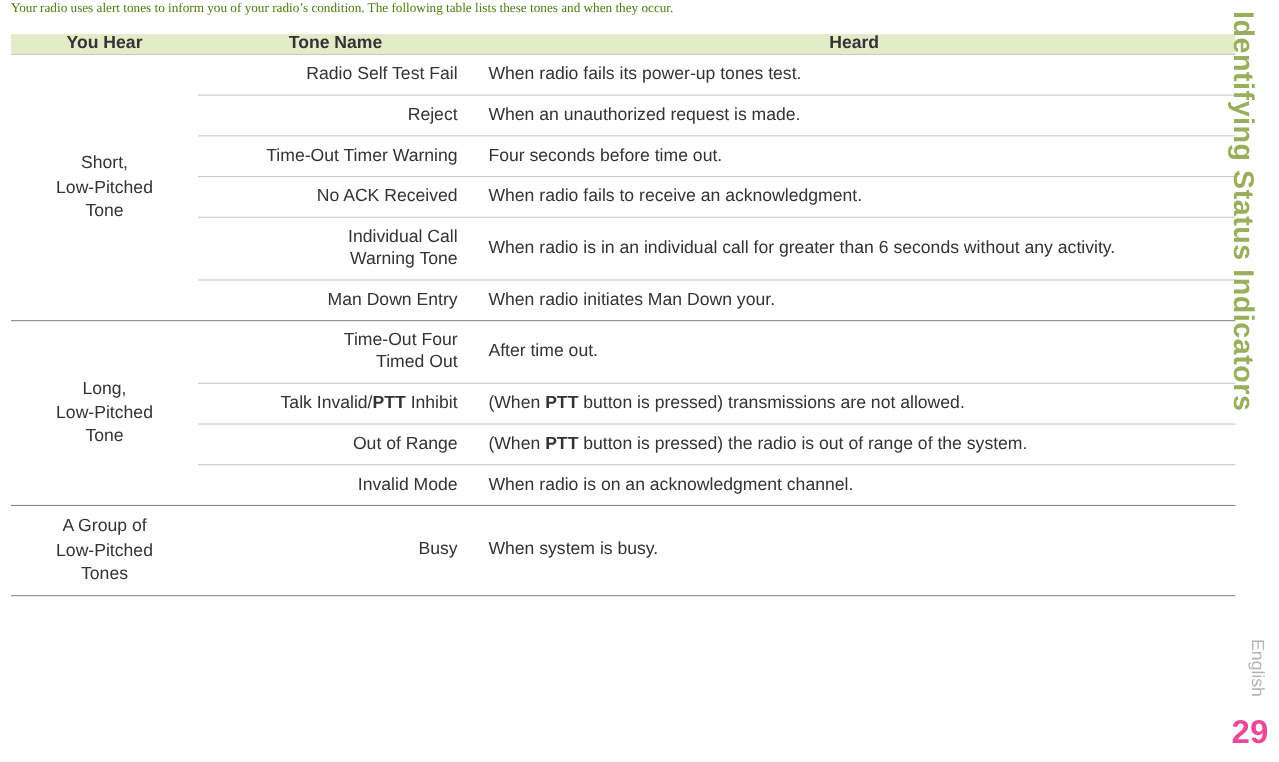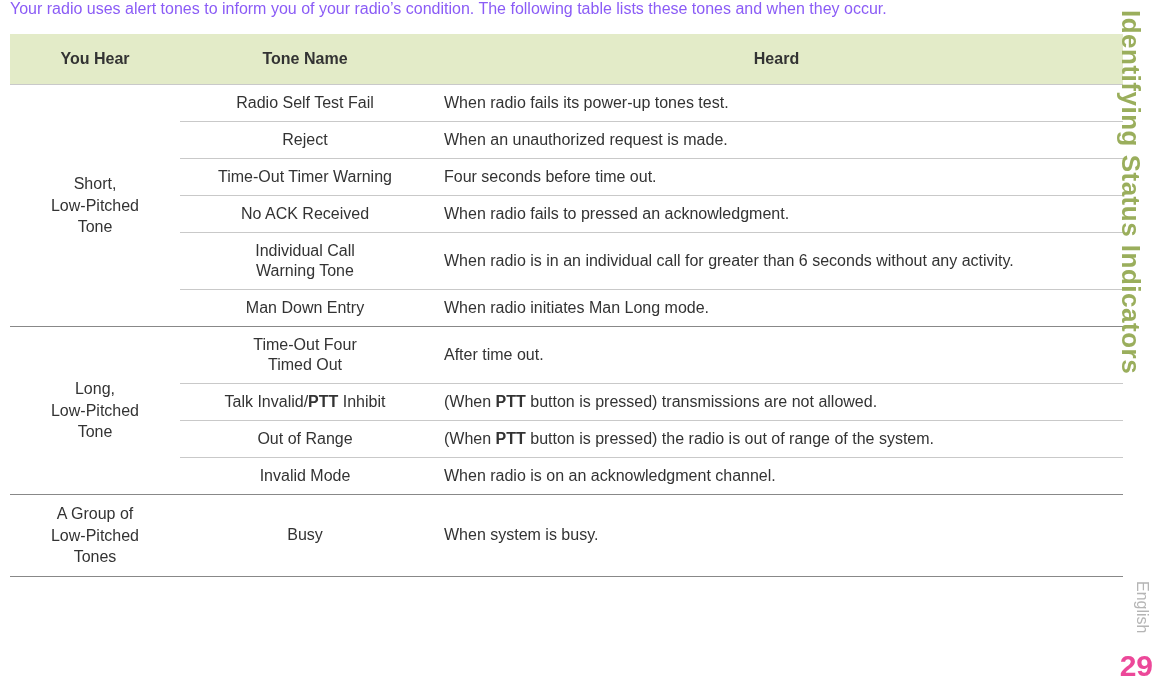--- a/index.html
+++ b/index.html
@@ -1,30 +1,30 @@
 <!DOCTYPE html>
 <html><head>
 <meta charset="utf-8">
 <style>
   * { box-sizing: border-box; margin: 0; padding: 0; }
   html, body { width: 1163px; height: 693px; font-family: Arial, Helvetica, sans-serif; background: #fff; color: #333; }
   .page { position: relative; width: 1163px; height: 693px; padding: 0 40px 0 10px; }
   .bullet-sq { display:inline-block; width:13px; height:13px; background:#6b8e23; vertical-align:middle; margin-right:10px; }
   .section-title { color:#003366; font-weight:bold; font-size:20px; vertical-align:middle; }
   .rule { height:3px; background:#4a6a8a; width:520px; margin-top:6px; margin-bottom:22px; }
-  .intro { font-size:16px; color:#8b5cf6; margin-bottom:16px; }
+  .intro { font-size:12px; color:#4d7c0f; margin-bottom:16px;font-family:Liberation Serif, serif; }
   table { border-collapse:collapse; width:1113px; table-layout:fixed; }
   col.c1 { width:170px; }
   col.c2 { width:250px; }
   col.c3 { width:693px; }
-  th { background:#e3ebc8; font-weight:bold; font-size:16px; padding:16px 14px; text-align:center; border-bottom:1px solid #c9c9c9;margin-left:37px; }
+  th { background:#e3ebc8; font-weight:bold; font-size:16px; padding:0 14px; text-align:center; border-bottom:1px solid #c9c9c9;margin-left:37px; }
   td { font-size:16px; padding:8px 14px; border-bottom:1px solid #c9c9c9; vertical-align:middle; }
   .rowgroup-sep td, .rowgroup-sep th { border-bottom:1.5px solid #888; }
   td.yh { font-weight:normal; text-align:center; line-height:1.35; }
-  td.tn { text-align:center; line-height:1.25; }
+  td.tn { text-align:right; line-height:1.25; }
   td.hd { text-align:left; }
   .sidebar { position:absolute; right:8px; top:10px; width:40px; height:660px; }
   .side-text { writing-mode: vertical-rl; text-orientation: mixed; color:#9aae5c; font-size:26px; font-weight:bold; letter-spacing:.5px; }
   .page-num { position:absolute; right:10px; bottom:10px; color:#ec4899; font-size:30px; font-weight:bold; }
   .english2 { position:absolute; right:12px; bottom:60px; writing-mode:vertical-rl; color:#b5b5b5; font-size:16px; }
   b { font-weight:bold; }
 </style>
 </head>
 <body>
 
@@ -60,32 +60,32 @@
       <tr>
         <td class="tn">Reject</td>
         <td class="hd">When an unauthorized request is made.</td>
       </tr>
       <tr>
         <td class="tn">Time-Out Timer Warning</td>
         <td class="hd">Four seconds before time out.</td>
       </tr>
       <tr>
         <td class="tn">No ACK Received</td>
-        <td class="hd">When radio fails to pressed an acknowledgment.</td>
+        <td class="hd">When radio fails to receive an acknowledgment.</td>
       </tr>
       <tr>
         <td class="tn">
           <span>Individual Call</span><br>
           <span>Warning Tone</span>
         </td>
         <td class="hd">When radio is in an individual call for greater than 6 seconds without any activity.</td>
       </tr>
       <tr class="rowgroup-sep">
         <td class="tn">Man Down Entry</td>
-        <td class="hd">When radio initiates Man Long mode.</td>
+        <td class="hd">When radio initiates Man Down your.</td>
       </tr>
 
       <tr>
         <td class="yh" rowspan="4" style="border-bottom:1.5px solid #888;">
           <span>Long,</span><br>
           <span>Low-Pitched</span><br>
           <span>Tone</span>
         </td>
         <td class="tn">
           <span>Time-Out Four</span><br>

